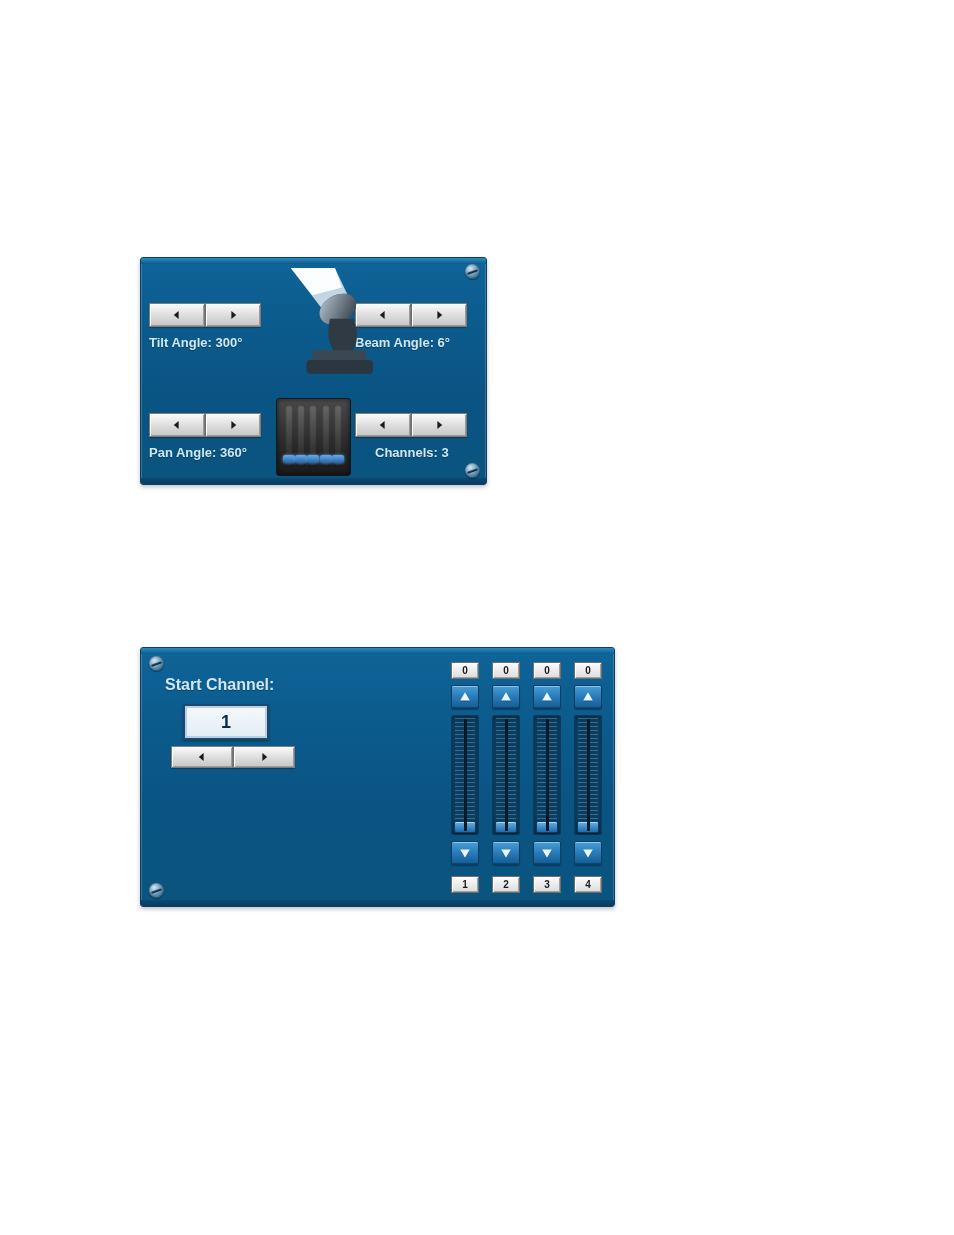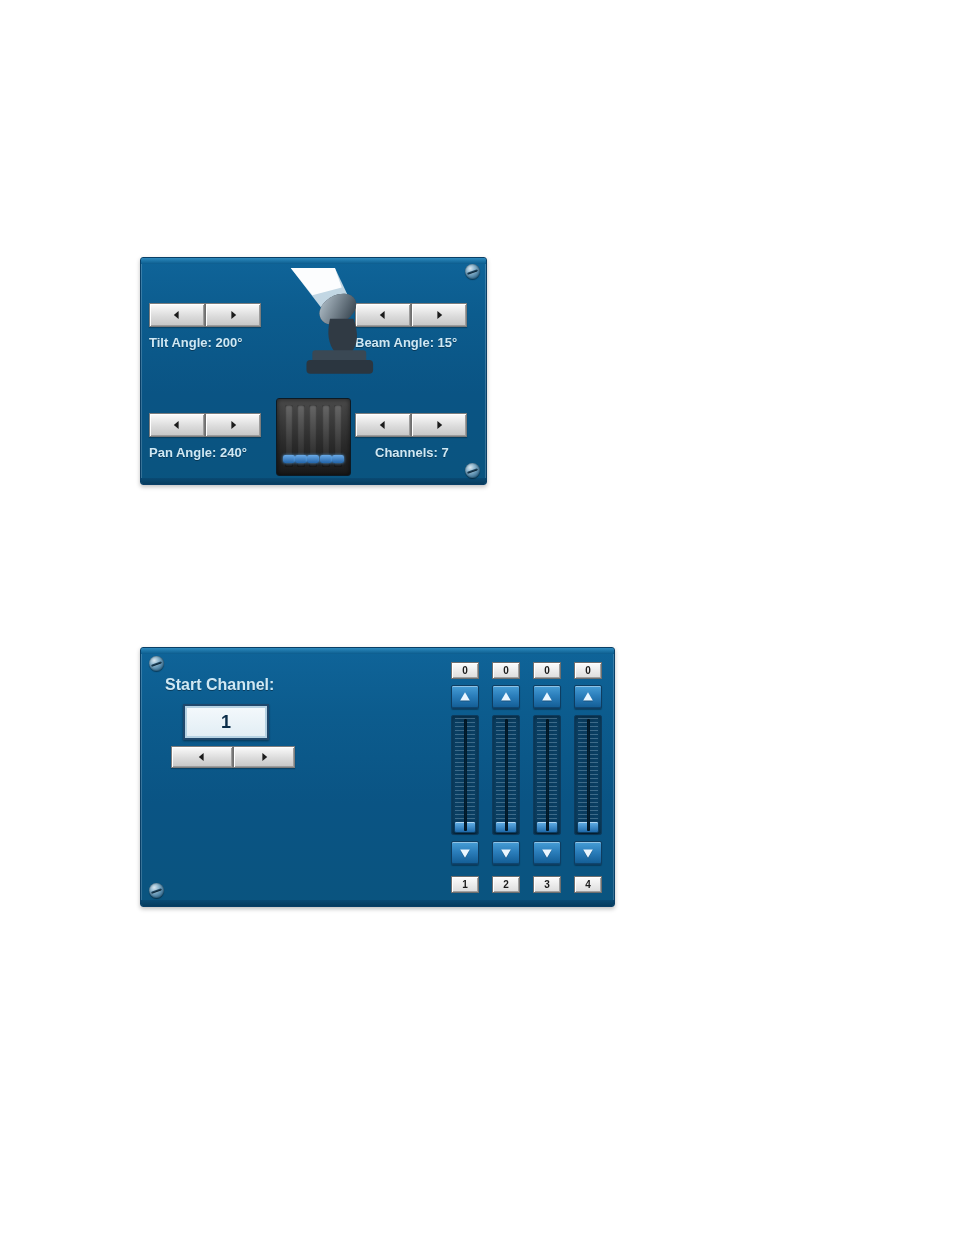--- a/index.html
+++ b/index.html
@@ -291,69 +291,69 @@
         <svg viewBox="0 0 10 10">
             <polygon points="7,0 7,10 1,5"></polygon>
           </svg>
       </div>
       <div class="spin-btn">
         <svg viewBox="0 0 10 10">
             <polygon points="3,0 3,10 9,5"></polygon>
           </svg>
       </div>
     </div>
-    <span class="label">Tilt Angle: 200°</span>
+    <span class="label">Tilt Angle: 300°</span>
   </div>
 
   <div class="ctrl-block right row1">
     <div class="spin-pair">
       <div class="spin-btn">
         <svg viewBox="0 0 10 10">
             <polygon points="7,0 7,10 1,5"></polygon>
           </svg>
       </div>
       <div class="spin-btn">
         <svg viewBox="0 0 10 10">
             <polygon points="3,0 3,10 9,5"></polygon>
           </svg>
       </div>
     </div>
-    <span class="label">Beam Angle: 15°</span>
+    <span class="label">Beam Angle: 6°</span>
   </div>
 
   <div class="ctrl-block left row2">
     <div class="spin-pair">
       <div class="spin-btn">
         <svg viewBox="0 0 10 10">
             <polygon points="7,0 7,10 1,5"></polygon>
           </svg>
       </div>
       <div class="spin-btn">
         <svg viewBox="0 0 10 10">
             <polygon points="3,0 3,10 9,5"></polygon>
           </svg>
       </div>
     </div>
-    <span class="label">Pan Angle: 240°</span>
+    <span class="label">Pan Angle: 360°</span>
   </div>
 
   <div class="ctrl-block right row2">
     <div class="spin-pair">
       <div class="spin-btn">
         <svg viewBox="0 0 10 10">
             <polygon points="7,0 7,10 1,5"></polygon>
           </svg>
       </div>
       <div class="spin-btn">
         <svg viewBox="0 0 10 10">
             <polygon points="3,0 3,10 9,5"></polygon>
           </svg>
       </div>
     </div>
-    <span class="label" style="margin-left:20px;">Channels: 7</span>
+    <span class="label" style="margin-left:20px;">Channels: 3</span>
   </div>
 
   <div class="spotlight">
     <svg viewBox="0 0 100 120">
 
       <polygon points="10,6 55,6 70,38 42,48" fill="rgba(255,255,255,.75)"></polygon>
       <polygon points="10,6 55,6 62,26 32,34" fill="rgba(255,255,255,.95)"></polygon>
 
       <ellipse cx="58" cy="48" rx="20" ry="14" transform="rotate(-30 58 48)" fill="#3e4a55"></ellipse>
       <ellipse cx="58" cy="48" rx="20" ry="14" transform="rotate(-30 58 48)" fill="url(#g1)"></ellipse>

